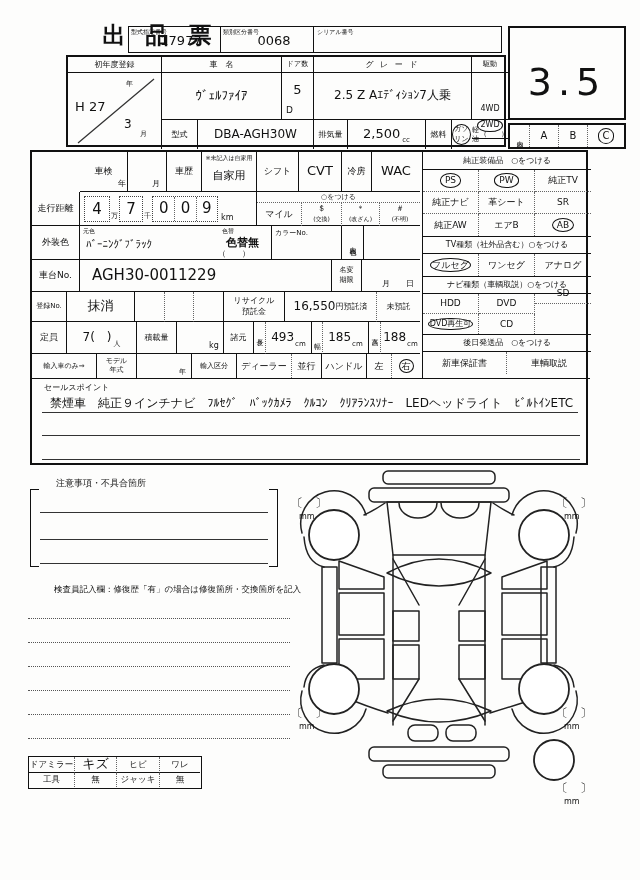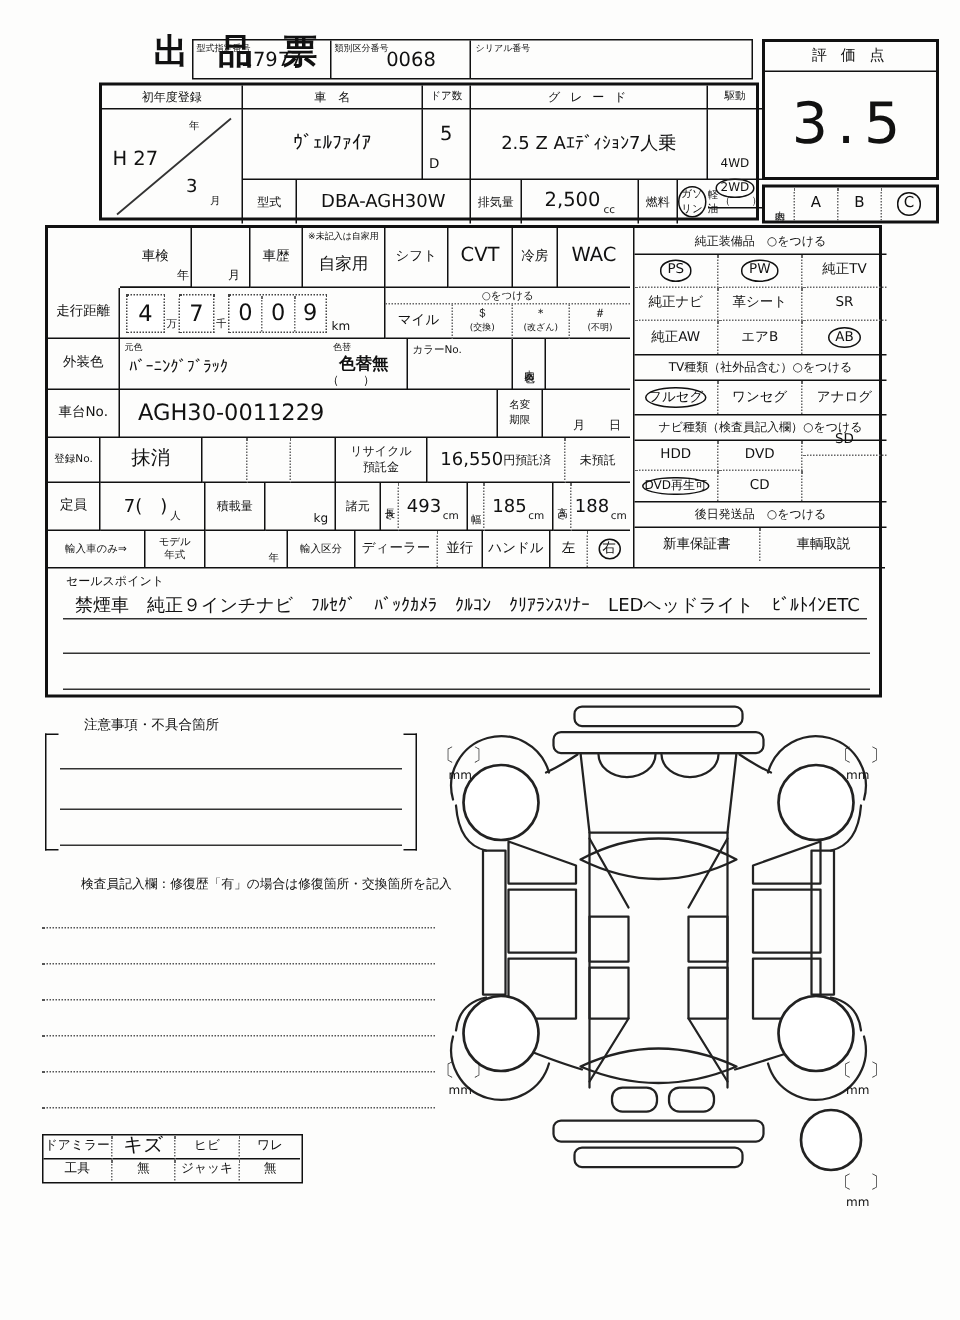--- a/index.html
+++ b/index.html
@@ -39,21 +39,20 @@
     <div class="box br" style="left:92px;top:0;width:93px;height:100%;">
       <span class="box f6" style="left:2px;top:1px;">類別区分番号</span>
       <div class="cell f13" style="left:14px;top:4px;width:78px;height:20px;">0068</div>
     </div>
     <div class="box" style="left:185px;top:0;width:189px;height:100%;">
       <span class="box f6" style="left:3px;top:1px;">シリアル番号</span>
     </div>
   </div>
 
   <div class="box" style="left:508px;top:26px;width:118px;height:94px;border:2px solid #111;">
-    <div class="cell f10 bb" style="left:0;top:0;width:100%;height:20px;letter-spacing:3px;">評 価 点</div>
     <div class="cell" style="left:0;top:20px;width:100%;height:70px;font-size:38px;letter-spacing:6px;">3.5</div>
   </div>
 
   <div class="box" style="left:508px;top:123px;width:118px;height:26px;border:2px solid #111;display:flex;">
     <div class="cell brd vert f7" style="position:static;width:20px;height:100%;">内装</div>
     <div class="cell brd f10" style="position:static;width:29px;height:100%;">A</div>
     <div class="cell brd f10" style="position:static;width:29px;height:100%;">B</div>
     <div class="cell f10" style="position:static;flex:1;height:100%;">
       <span class="circle">C</span>
     </div>
@@ -249,21 +248,21 @@
         <span class="circle">AB</span>
         </div>
 
       <div class="cell f8 bt bb" style="left:0;top:84px;width:168px;height:18px;">TV種類（社外品含む）○をつける</div>
       <div class="cell f9 brd" style="left:0;top:102px;width:56px;height:22px;">
         <span class="circle" style="padding:0 1px;">フルセグ</span>
         </div>
       <div class="cell f9 brd" style="left:56px;top:102px;width:56px;height:22px;">ワンセグ</div>
       <div class="cell f9" style="left:112px;top:102px;width:56px;height:22px;">アナログ</div>
 
-      <div class="cell f8 bt bb" style="left:0;top:124px;width:168px;height:18px;">ナビ種類（検査員記入欄）○をつける</div>
+      <div class="cell f8 bt bb" style="left:0;top:124px;width:168px;height:18px;">ナビ種類（車輌取説）○をつける</div>
       <div class="cell f9 brd bbd" style="left:0;top:142px;width:56px;height:20px;">HDD</div>
       <div class="cell f9 brd bbd" style="left:56px;top:142px;width:56px;height:20px;">DVD</div>
       <div class="cell f9 bbd" style="left:112px;top:132px;width:56px;height:20px;">SD</div>
       <div class="cell f8 brd" style="left:0;top:162px;width:56px;height:20px;">
         <span class="circle" style="padding:0 1px;">DVD再生可</span>
         </div>
       <div class="cell f9 brd" style="left:56px;top:162px;width:56px;height:20px;">CD</div>
       <div class="cell f9" style="left:112px;top:162px;width:56px;height:20px;"></div>
 
       <div class="cell f8 bt bb" style="left:0;top:182px;width:168px;height:18px;">後日発送品　○をつける</div>

